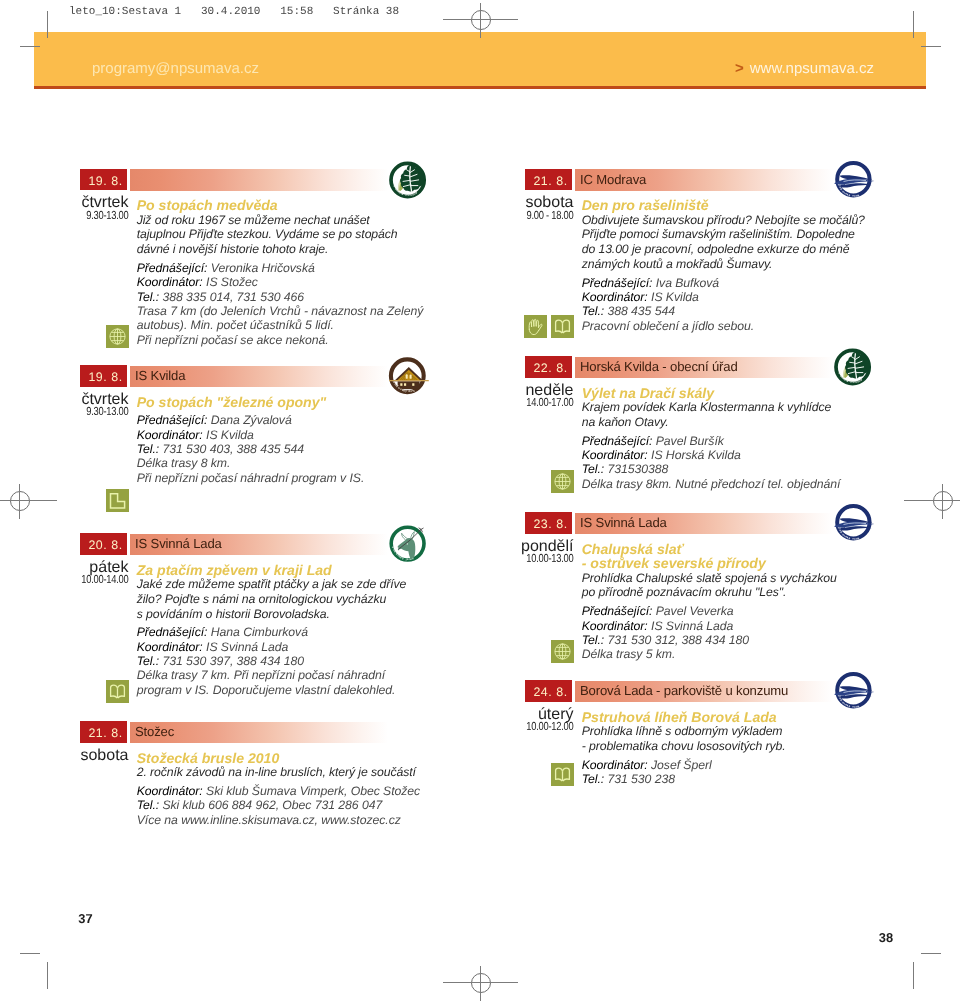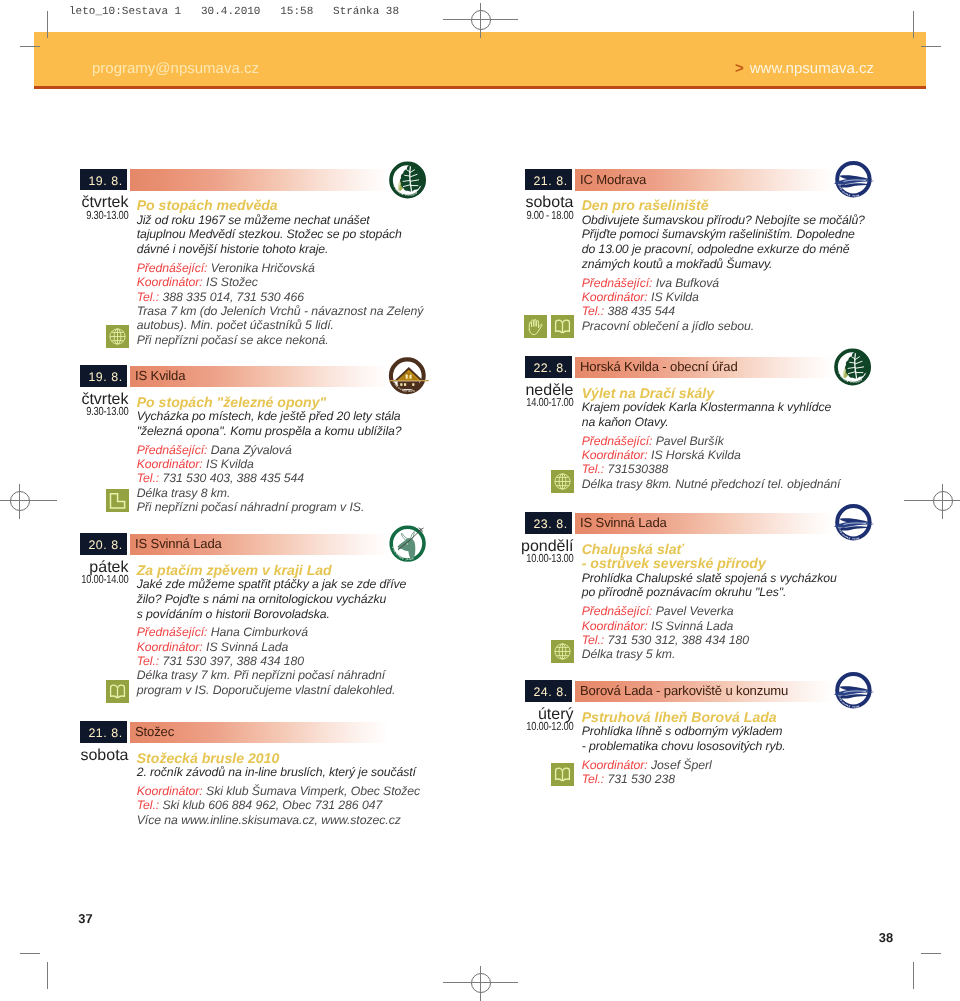--- a/index.html
+++ b/index.html
@@ -26,42 +26,42 @@
 
   
   .col{position:absolute;width:352px;}
   .col-left{left:79px;top:0;}
   .col-right{left:524px;top:0;}
 
   
   .event{position:absolute;left:0;width:352px;}
   .ehead{position:relative;height:22px;}
   .ebadge{position:absolute;left:1px;top:0;width:46.6px;height:21.5px;
-          background:#0f172a;
+          background:#b91c1c;
           color:#fceec4;font-size:12.4px;text-align:center;line-height:25px;letter-spacing:0.55px;
           text-indent:4.5px;overflow:hidden;}
   .ebar{position:absolute;left:51px;top:0.5px;width:258px;height:21.5px;
         background:linear-gradient(to right,#e5886a 0%,#e98f71 12%,#eda188 32%,#f4c5b0 56%,#fae2d8 76%,#fdf4f0 90%,#ffffff 100%);}
   .etitle{position:absolute;left:56px;top:0;height:22px;line-height:22.2px;font-size:13.1px;
           color:#3f2010;white-space:nowrap;letter-spacing:-0.15px;}
   .etitle .suffix{font-size:10.6px;letter-spacing:-0.05px;}
   .elogo{position:absolute;left:308px;top:-9px;width:44px;height:40px;}
 
   
   .emeta{position:absolute;left:-22px;top:27.5px;width:71.5px;text-align:right;color:#1f1f1f;white-space:nowrap;}
   .emeta .day{display:block;font-size:16px;line-height:13.8px;
               transform:scaleX(1.0);transform-origin:100% 50%;}
   .emeta .time{display:block;font-size:11.7px;line-height:12.6px;letter-spacing:-0.3px;
               transform:scaleX(0.80);transform-origin:100% 50%;}
 
   .ebody{position:absolute;left:57.7px;top:29.5px;width:298px;font-style:italic;}
   .ename{font-size:14.1px;font-weight:bold;color:#e6c552;line-height:14.6px;margin-top:0px;}
   .edesc{font-size:12.25px;color:#2b2b2b;line-height:14.7px;letter-spacing:-0.1px;}
   .emeta2{font-size:12.25px;color:#4a4a4a;line-height:14.35px;margin-top:4.2px;letter-spacing:-0.06px;}
-  .lbl{color:#ef4444;}
+  .lbl{color:#000000;}
 
   .eicons{position:absolute;left:0;width:49.5px;white-space:nowrap;text-align:right;font-size:0;}
   .ico{width:23px;height:23px;background:#95a241;display:inline-block;vertical-align:top;}
   .ico svg{display:block;}
   .icogap{display:inline-block;width:3.6px;height:1px;}
 
   
   .pnum{position:absolute;font-size:12.9px;font-weight:bold;color:#1f1f1f;line-height:12px;}
 </style>
 </head>
@@ -139,21 +139,21 @@
    <div class="emeta">
      <span class="day">čtvrtek</span>
      <span class="time">9.30-13.00</span>
    </div>
    <div class="ebody">
      <div class="ename">
             <div>Po stopách medvěda</div>
           </div>
      <div class="edesc">
             <div>Již od roku 1967 se můžeme nechat unášet</div>
-            <div>tajuplnou Medvědí stezkou. Stožec se po stopách</div>
+            <div>tajuplnou Přijďte stezkou. Vydáme se po stopách</div>
             <div>dávné i novější historie tohoto kraje.</div>
           </div>
      <div class="emeta2">
             <div><span class="lbl">Přednášející:</span> <span>Veronika Hričovská</span></div>
             <div><span class="lbl">Koordinátor:</span> <span>IS Stožec</span></div>
             <div><span class="lbl">Tel.:</span> <span>388 335 014, 731 530 466</span></div>
             <div><span>Trasa 7 km (do Jeleních Vrchů - návaznost na Zelený</span></div>
             <div><span>autobus). Min. počet účastníků 5 lidí.</span></div>
             <div><span>Při nepřízni počasí se akce nekoná.</span></div>
           </div>
@@ -212,24 +212,20 @@
     </g>
   </svg></span>
    </div>
    <div class="emeta">
      <span class="day">čtvrtek</span>
      <span class="time">9.30-13.00</span>
    </div>
    <div class="ebody">
      <div class="ename">
             <div>Po stopách "železné opony"</div>
-          </div>
-     <div class="edesc">
-            <div>Vycházka po místech, kde ještě před 20 lety stála</div>
-            <div>"železná opona". Komu prospěla a komu ublížila?</div>
           </div>
      <div class="emeta2">
             <div><span class="lbl">Přednášející:</span> <span>Dana Zývalová</span></div>
             <div><span class="lbl">Koordinátor:</span> <span>IS Kvilda</span></div>
             <div><span class="lbl">Tel.:</span> <span>731 530 403, 388 435 544</span></div>
             <div><span>Délka trasy 8 km.</span></div>
             <div><span>Při nepřízni počasí náhradní program v IS.</span></div>
           </div>
    </div>
    <div class="eicons" style="top:124.3px"><span class="ico"><svg viewBox="0 0 23 23" width="23" height="23">

